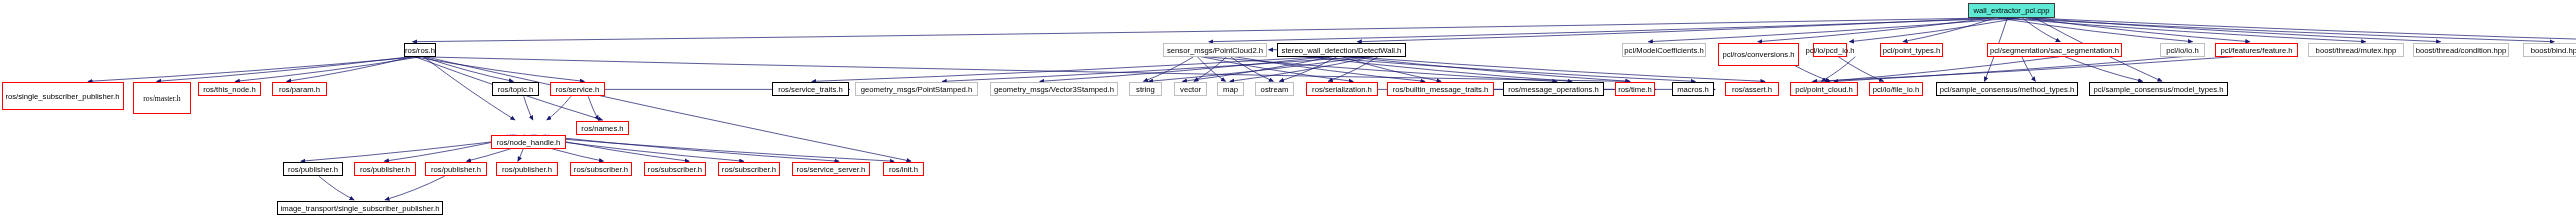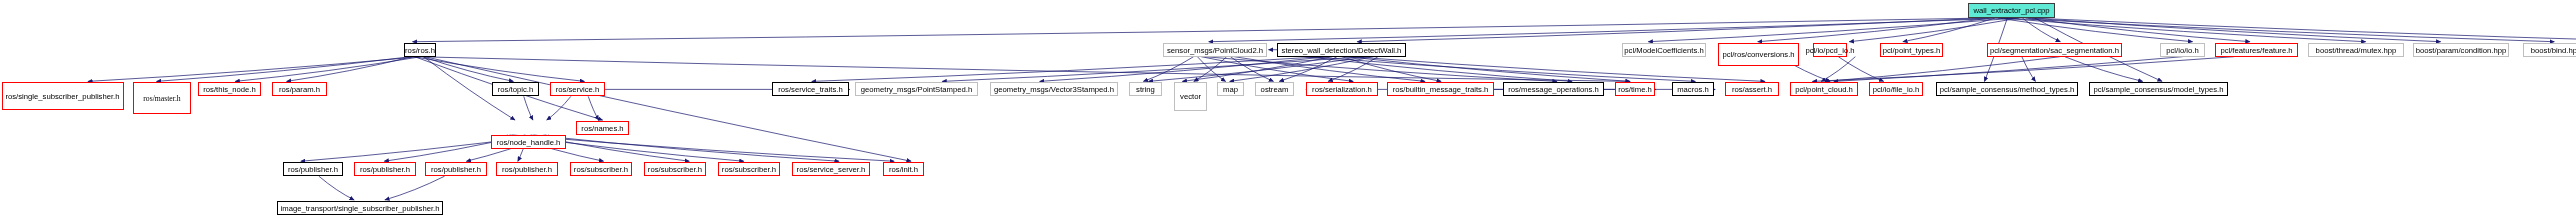--- a/index.html
+++ b/index.html
@@ -116,33 +116,33 @@
       <div class="gnode ext" style="left: 1163px; top: 43px; width: 104px; height: 14px;">sensor_msgs/PointCloud2.h</div>
       <div class="gnode doc" style="left: 1277px; top: 43px; width: 129px; height: 14px;">stereo_wall_detection/DetectWall.h</div>
       <div class="gnode ext" style="left: 1622px; top: 43px; width: 84px; height: 14px;">pcl/ModelCoefficients.h</div>
       <div class="gnode red" style="left: 1718px; top: 43px; width: 81px; height: 23px;">pcl/ros/conversions.h</div>
       <div class="gnode red" style="left: 1813px; top: 43px; width: 34px; height: 14px;">pcl/io/pcd_io.h</div>
       <div class="gnode red" style="left: 1880px; top: 43px; width: 63px; height: 14px;">pcl/point_types.h</div>
       <div class="gnode red" style="left: 1987px; top: 43px; width: 135px; height: 14px;">pcl/segmentation/sac_segmentation.h</div>
       <div class="gnode ext" style="left: 2160px; top: 43px; width: 45px; height: 14px;">pcl/io/io.h</div>
       <div class="gnode red" style="left: 2215px; top: 43px; width: 83px; height: 14px;">pcl/features/feature.h</div>
       <div class="gnode ext" style="left: 2308px; top: 43px; width: 96px; height: 14px;">boost/thread/mutex.hpp</div>
-      <div class="gnode ext" style="left: 2413px; top: 43px; width: 96px; height: 14px;">boost/param/condition.hpp</div>
+      <div class="gnode ext" style="left: 2413px; top: 43px; width: 96px; height: 14px;">boost/thread/condition.hpp</div>
       <div class="gnode ext" style="left: 2523px; top: 43px; width: 66px; height: 14px;">boost/bind.hpp</div>
       <div class="gnode red" style="left: 1.5px; top: 82px; width: 122px; height: 28px;">ros/single_subscriber_publisher.h</div>
       <div class="gnode red" style="left: 133px; top: 82px; width: 58px; height: 32px; font-family: Liberation Serif, serif;">ros/master.h</div>
       <div class="gnode red" style="left: 198px; top: 82px; width: 63px; height: 14px;">ros/this_node.h</div>
       <div class="gnode red" style="left: 272px; top: 82px; width: 55px; height: 14px;">ros/param.h</div>
       <div class="gnode doc" style="left: 492px; top: 82px; width: 47px; height: 14px;">ros/topic.h</div>
       <div class="gnode red" style="left: 550px; top: 82px; width: 55px; height: 14px;">ros/service.h</div>
       <div class="gnode doc" style="left: 772px; top: 82px; width: 77px; height: 14px;">ros/service_traits.h</div>
       <div class="gnode ext" style="left: 855px; top: 82px; width: 123px; height: 14px;">geometry_msgs/PointStamped.h</div>
       <div class="gnode ext" style="left: 990px; top: 82px; width: 128px; height: 14px;">geometry_msgs/Vector3Stamped.h</div>
       <div class="gnode ext" style="left: 1129px; top: 82px; width: 33px; height: 14px;">string</div>
-      <div class="gnode ext" style="left: 1174px; top: 82px; width: 33px; height: 29px;">vector</div>
+      <div class="gnode ext" style="left: 1174px; top: 82px; width: 33px; height: 14px;">vector</div>
       <div class="gnode ext" style="left: 1217px; top: 82px; width: 27px; height: 14px;">map</div>
       <div class="gnode ext" style="left: 1255px; top: 82px; width: 39px; height: 14px;">ostream</div>
       <div class="gnode red" style="left: 1306px; top: 82px; width: 72px; height: 14px;">ros/serialization.h</div>
       <div class="gnode red" style="left: 1387px; top: 82px; width: 107px; height: 14px;">ros/builtin_message_traits.h</div>
       <div class="gnode doc" style="left: 1503px; top: 82px; width: 101px; height: 14px;">ros/message_operations.h</div>
       <div class="gnode red" style="left: 1615px; top: 82px; width: 40px; height: 14px;">ros/time.h</div>
       <div class="gnode doc" style="left: 1672px; top: 82px; width: 42px; height: 14px;">macros.h</div>
       <div class="gnode red" style="left: 1725px; top: 82px; width: 54px; height: 14px;">ros/assert.h</div>
       <div class="gnode red" style="left: 1790px; top: 82px; width: 68px; height: 14px;">pcl/point_cloud.h</div>
       <div class="gnode red" style="left: 1869px; top: 82px; width: 54px; height: 14px;">pcl/io/file_io.h</div>

